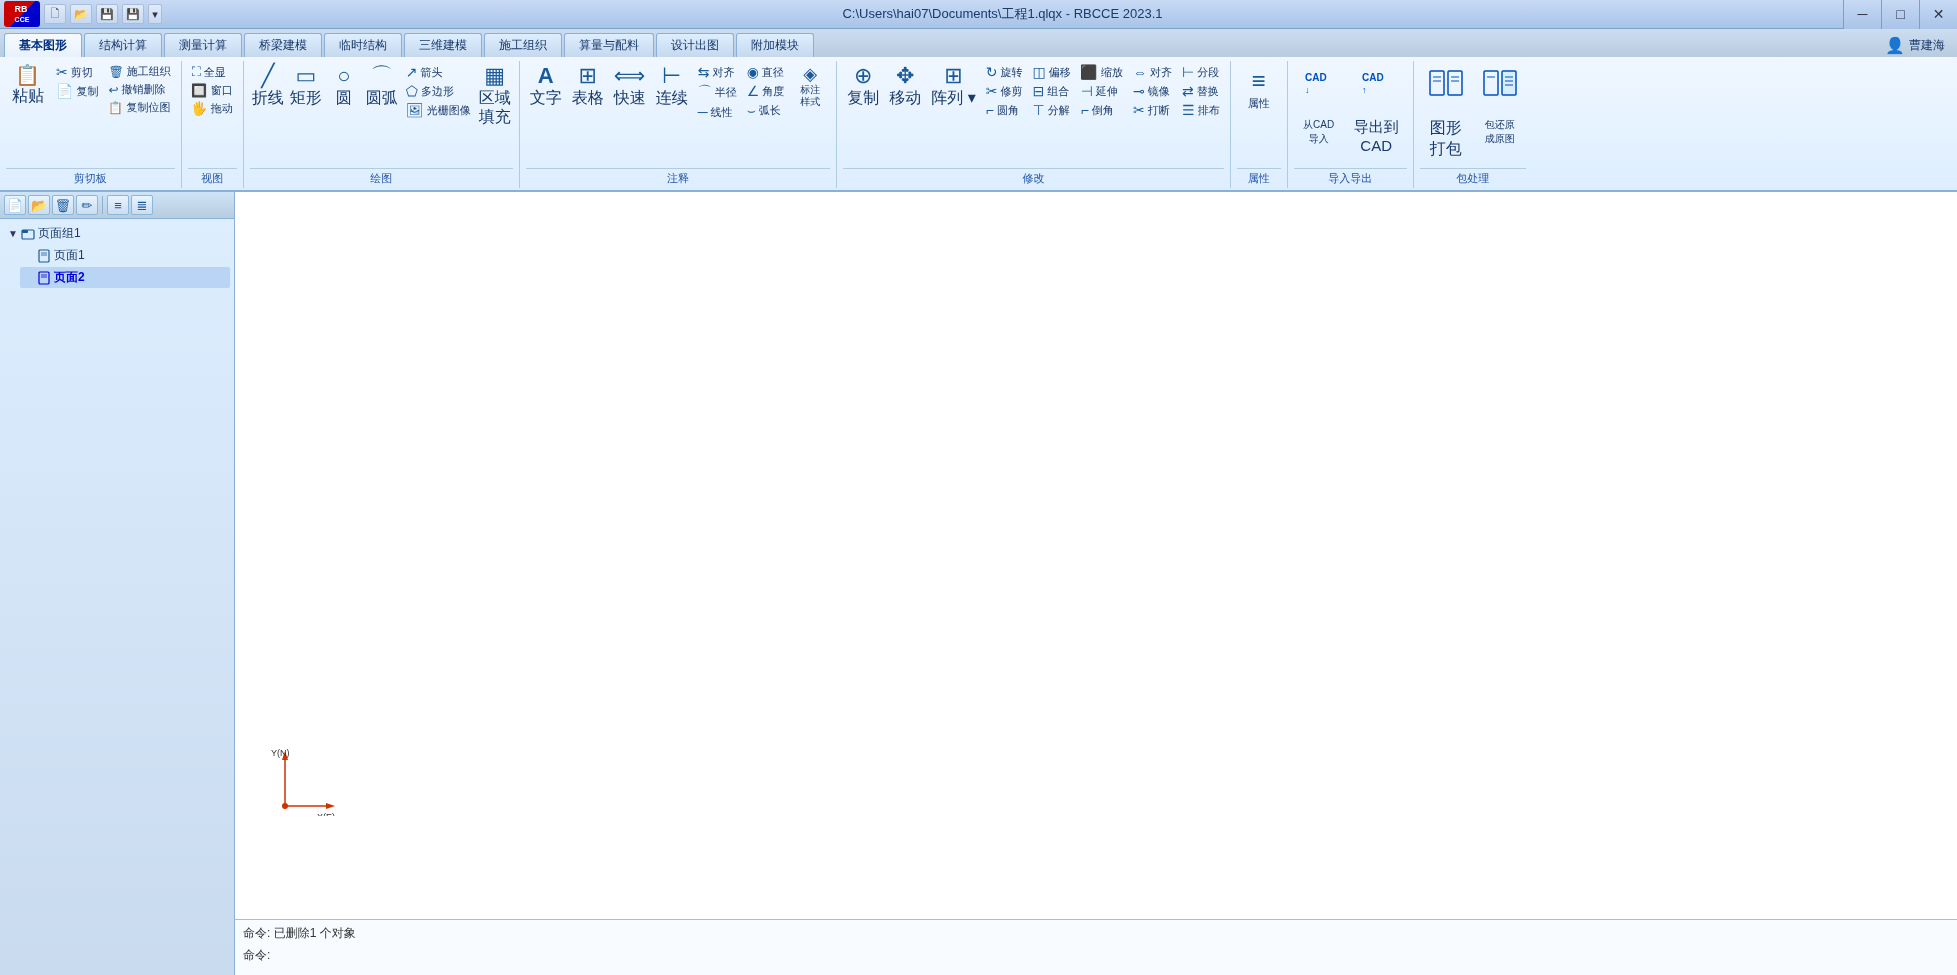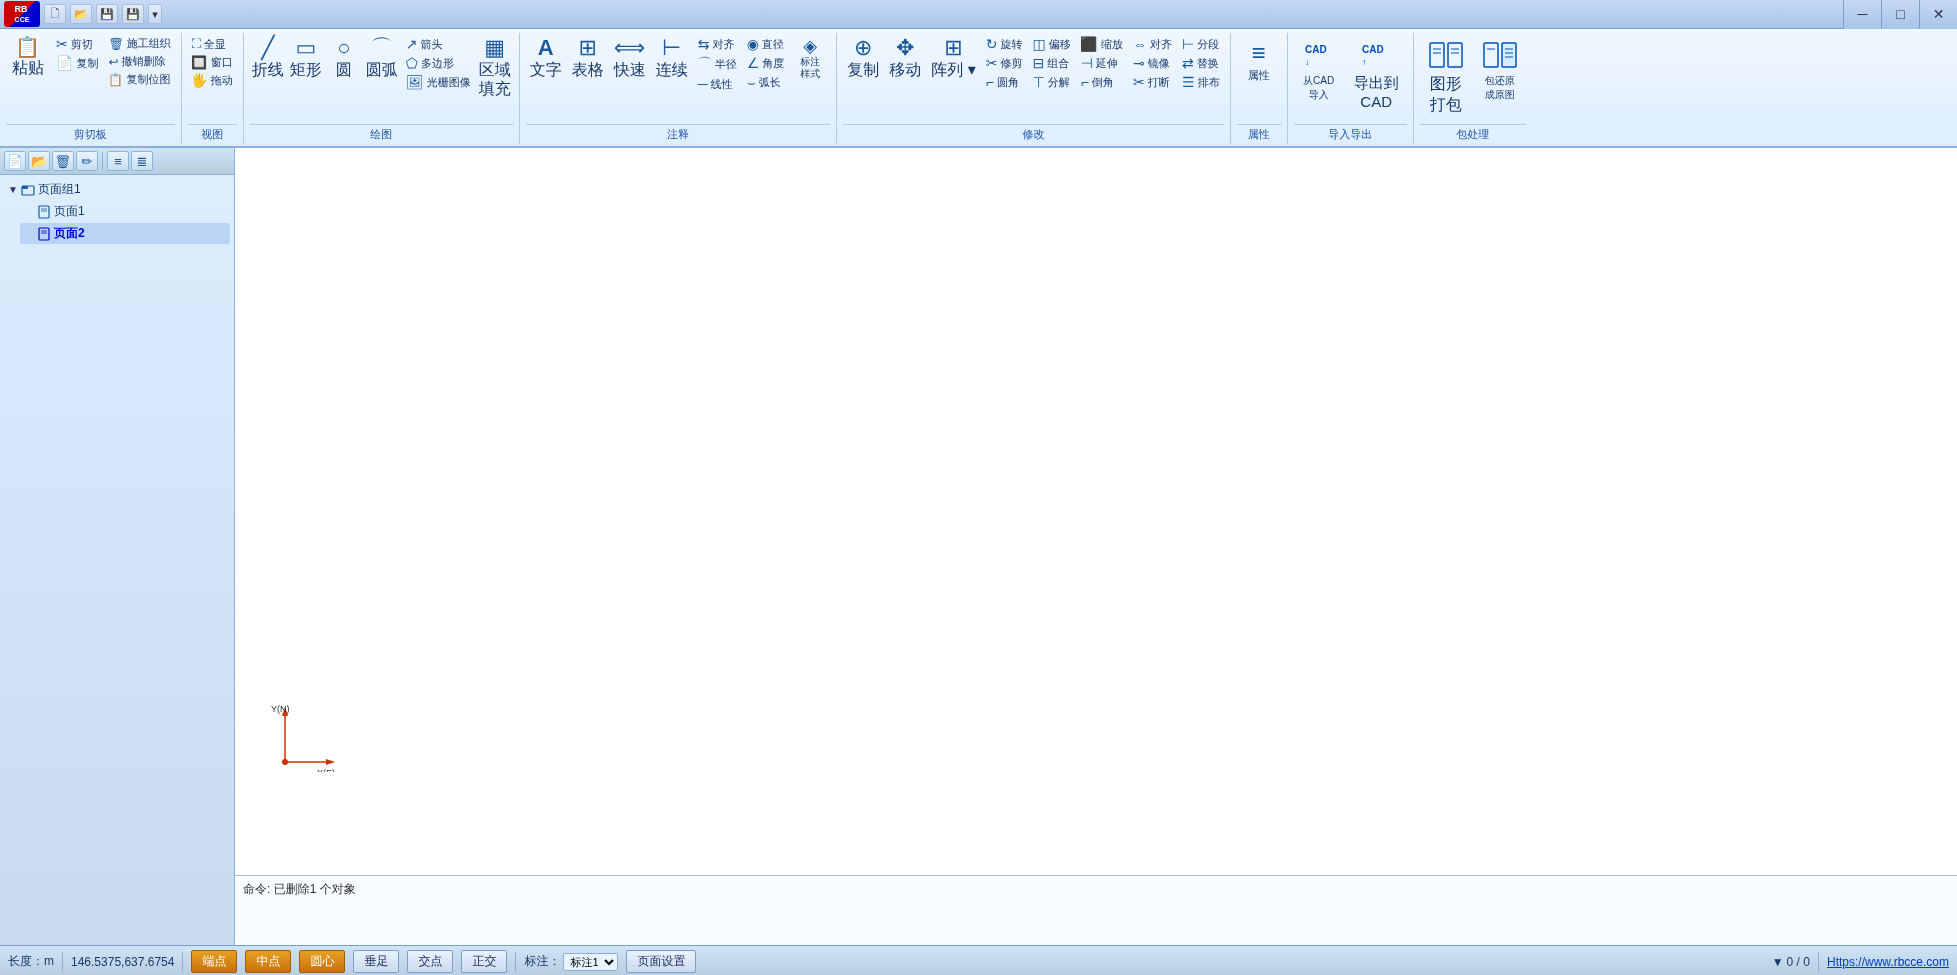--- a/index.html
+++ b/index.html
@@ -150,21 +150,21 @@
     
     
     .ribbon-btn-lg {
       display: flex;
       flex-direction: column;
       align-items: center;
       justify-content: center;
       padding: 4px 8px;
       cursor: pointer;
       border-radius: 3px;
-      gap: 0;
+      gap: 16px;
       min-width: 50px;
     }
     .ribbon-btn-lg .label { font-size: 11px; color: #1a3a6a; text-align: center; }
     
     
     #main {
       display: flex;
       flex-direction: row;
       flex: 1;
       height: calc(975px - 30px - 90px - 26px - 32px);
@@ -298,28 +298,45 @@
   <div id="titlebar-left">
     <div class="logo-box">
       <span style="font-size:9px;color:white;font-weight:bold;">RB<br><span style="font-size:7px">CCE</span></span>
     </div>
     <div class="titlebar-btn">🗋</div>
     <div class="titlebar-btn">📂</div>
     <div class="titlebar-btn">💾</div>
     <div class="titlebar-btn">💾</div>
     <div class="titlebar-btn" style="width:14px;min-width:14px;">▾</div>
   </div>
+  <div id="titlebar-center">C:\Users\hai07\Documents\工程1.qlqx - RBCCE 2023.1</div>
   <div id="titlebar-right">
     <div class="win-btn">─</div>
     <div class="win-btn">□</div>
     <div class="win-btn close">✕</div>
   </div>
 </div>
 
 <div id="ribbon">
+  <div id="ribbon-tabs">
+    <div class="ribbon-tab active">基本图形</div>
+    <div class="ribbon-tab">结构计算</div>
+    <div class="ribbon-tab">测量计算</div>
+    <div class="ribbon-tab">桥梁建模</div>
+    <div class="ribbon-tab">临时结构</div>
+    <div class="ribbon-tab">三维建模</div>
+    <div class="ribbon-tab">施工组织</div>
+    <div class="ribbon-tab">算量与配料</div>
+    <div class="ribbon-tab">设计出图</div>
+    <div class="ribbon-tab">附加模块</div>
+    <div class="ribbon-right-btn">
+      <span style="font-size:16px;">👤</span>
+      <span>曹建海</span>
+    </div>
+  </div>
 
   <div id="ribbon-content">
 
     <div class="ribbon-group">
       <div class="ribbon-group-content">
 
         <div class="ribbon-btn" style="min-width:44px;">
           <div class="icon">📋</div>
           <div class="label">粘贴</div>
         </div>
@@ -712,20 +729,24 @@
 
           <text x="6" y="10" font-size="9" fill="#333">Y(N)</text>
           <text x="52" y="74" font-size="9" fill="#333">X(E)</text>
         </svg>
       </div>
     </div>
 
     <div id="cmd-area">
       <div class="cmd-line">命令: 已删除1 个对象</div>
       <div class="cmd-line"></div>
+      <div class="cmd-input-row">
+        <span class="cmd-label">命令:</span>
+        <input type="text" style="flex: 1 1 0%; border: none; outline: none; background: transparent; font-size: 12px; font-family: inherit;">
+      </div>
     </div>
   </div>
 </div>
 
 <div id="statusbar">
   <div class="status-item">
     <span>长度：m</span>
   </div>
   <div class="status-divider"></div>
   <div class="status-item">

